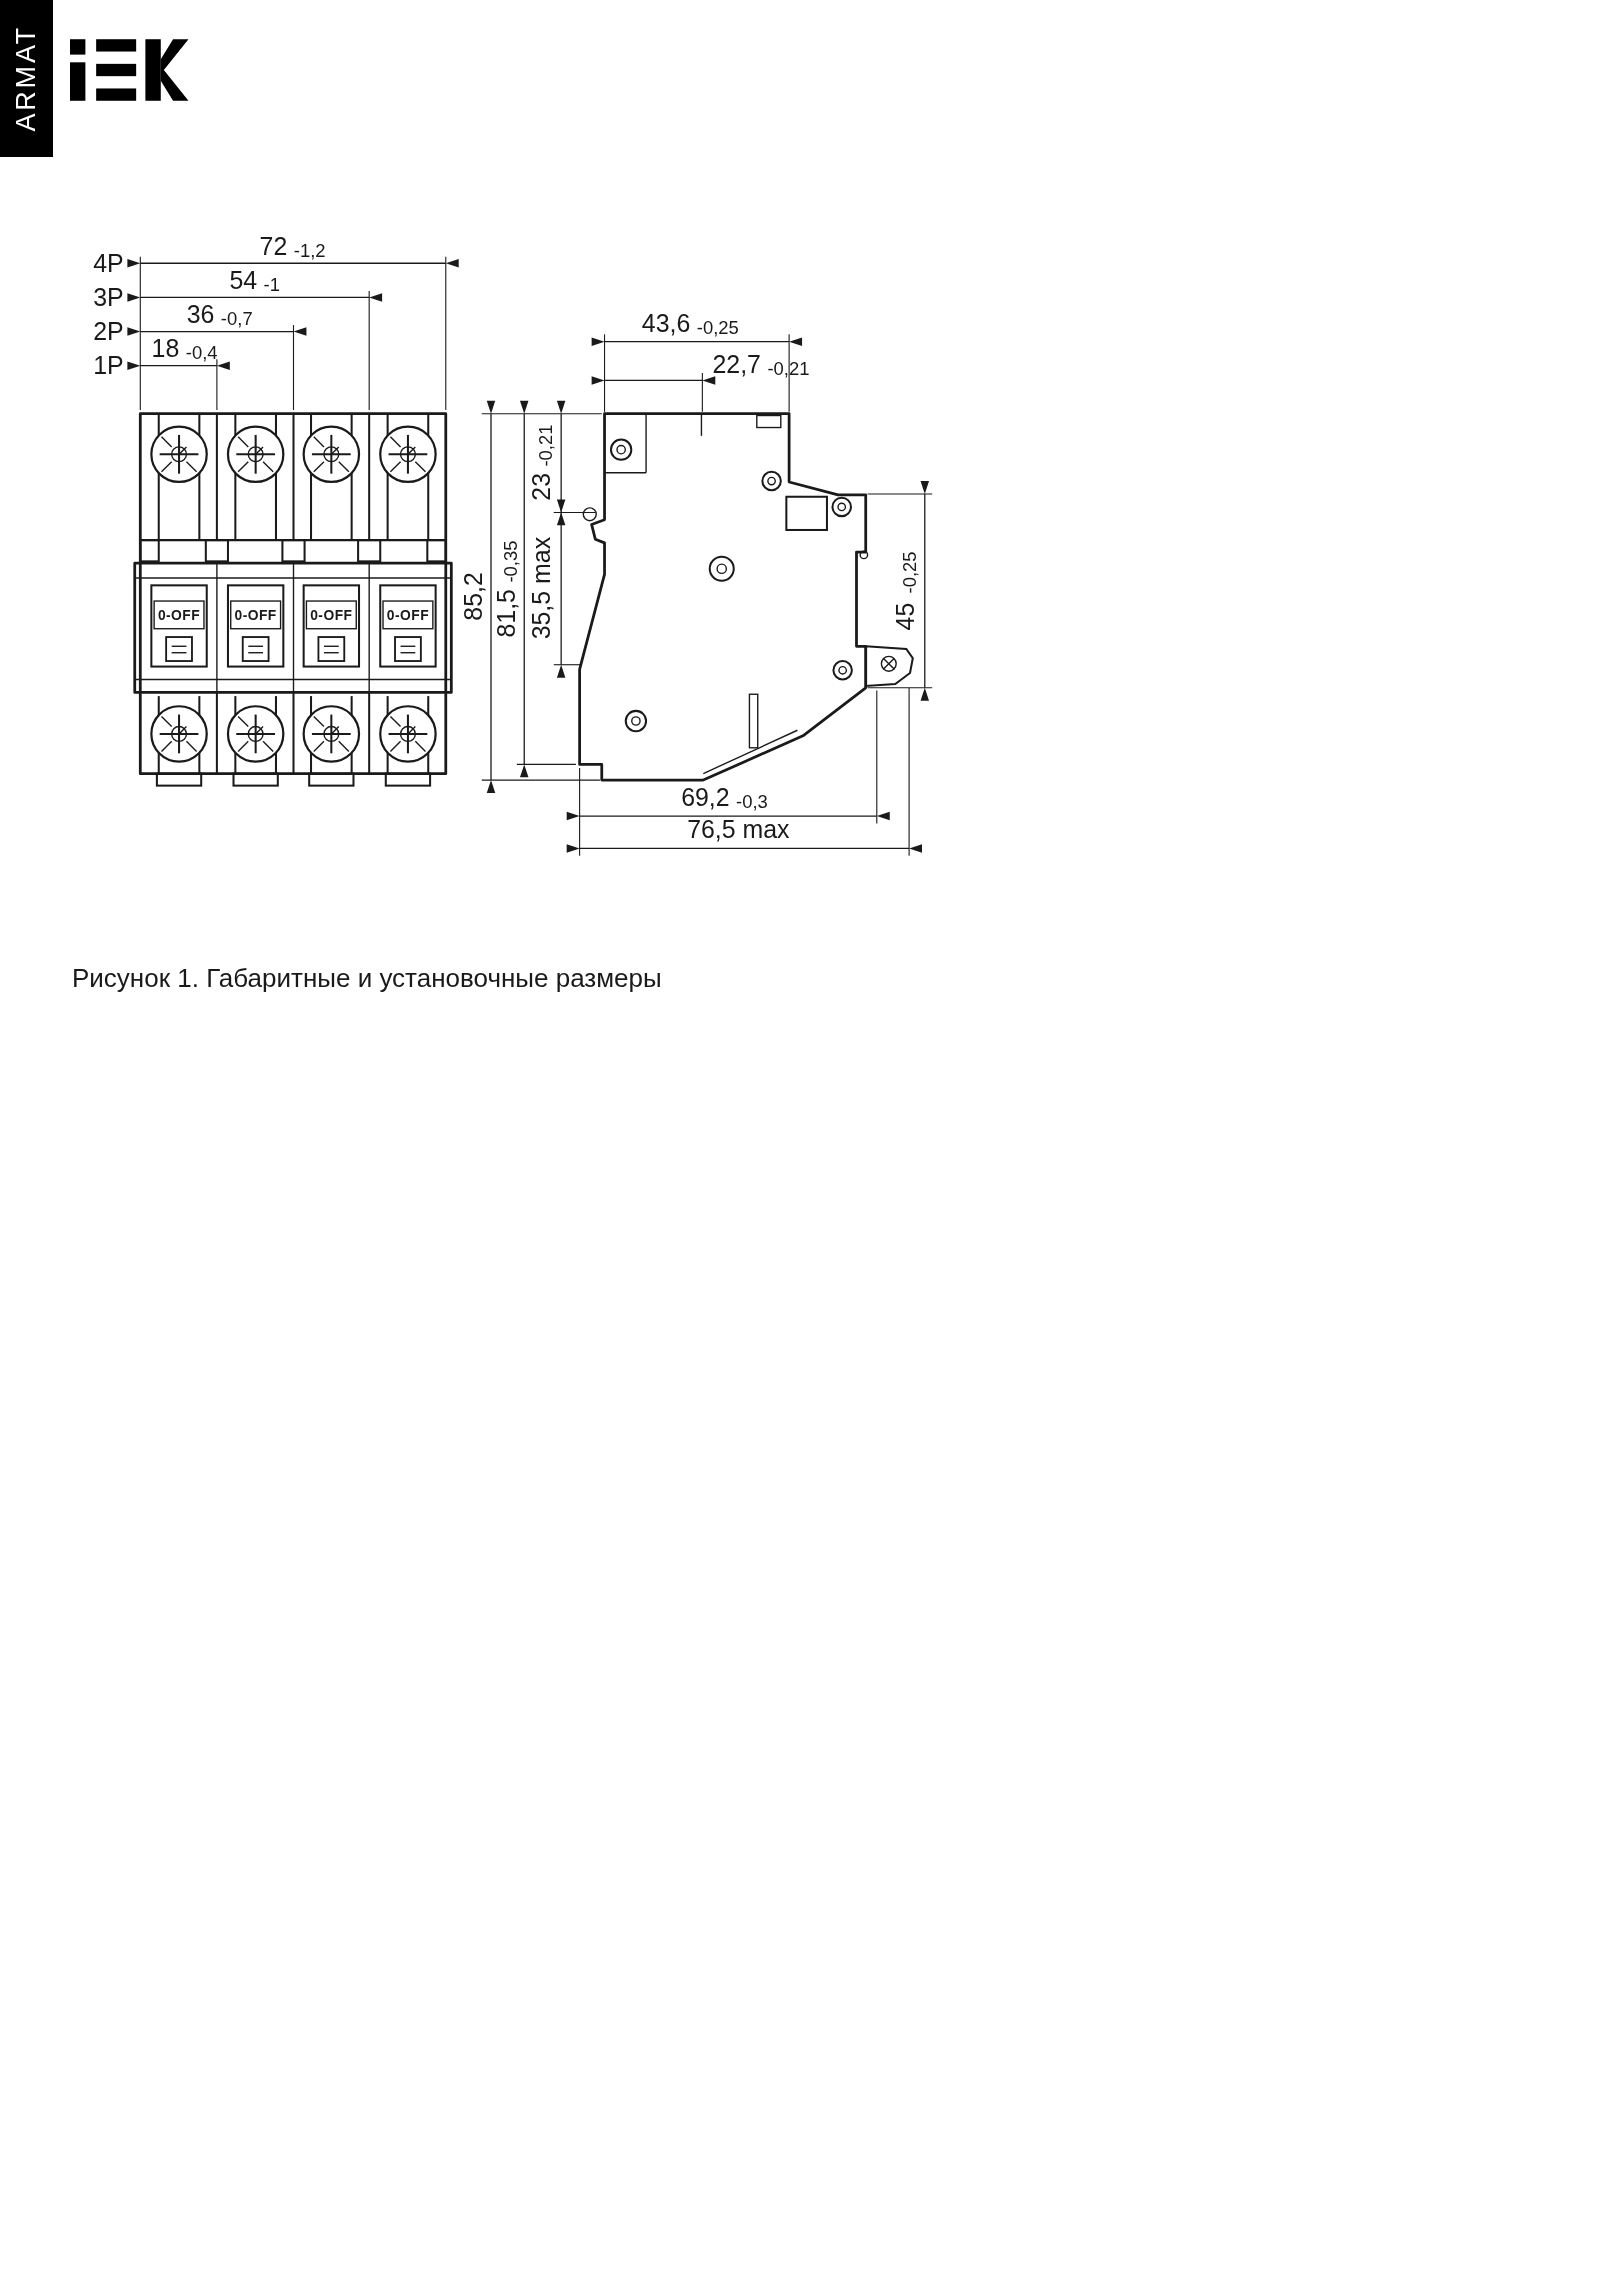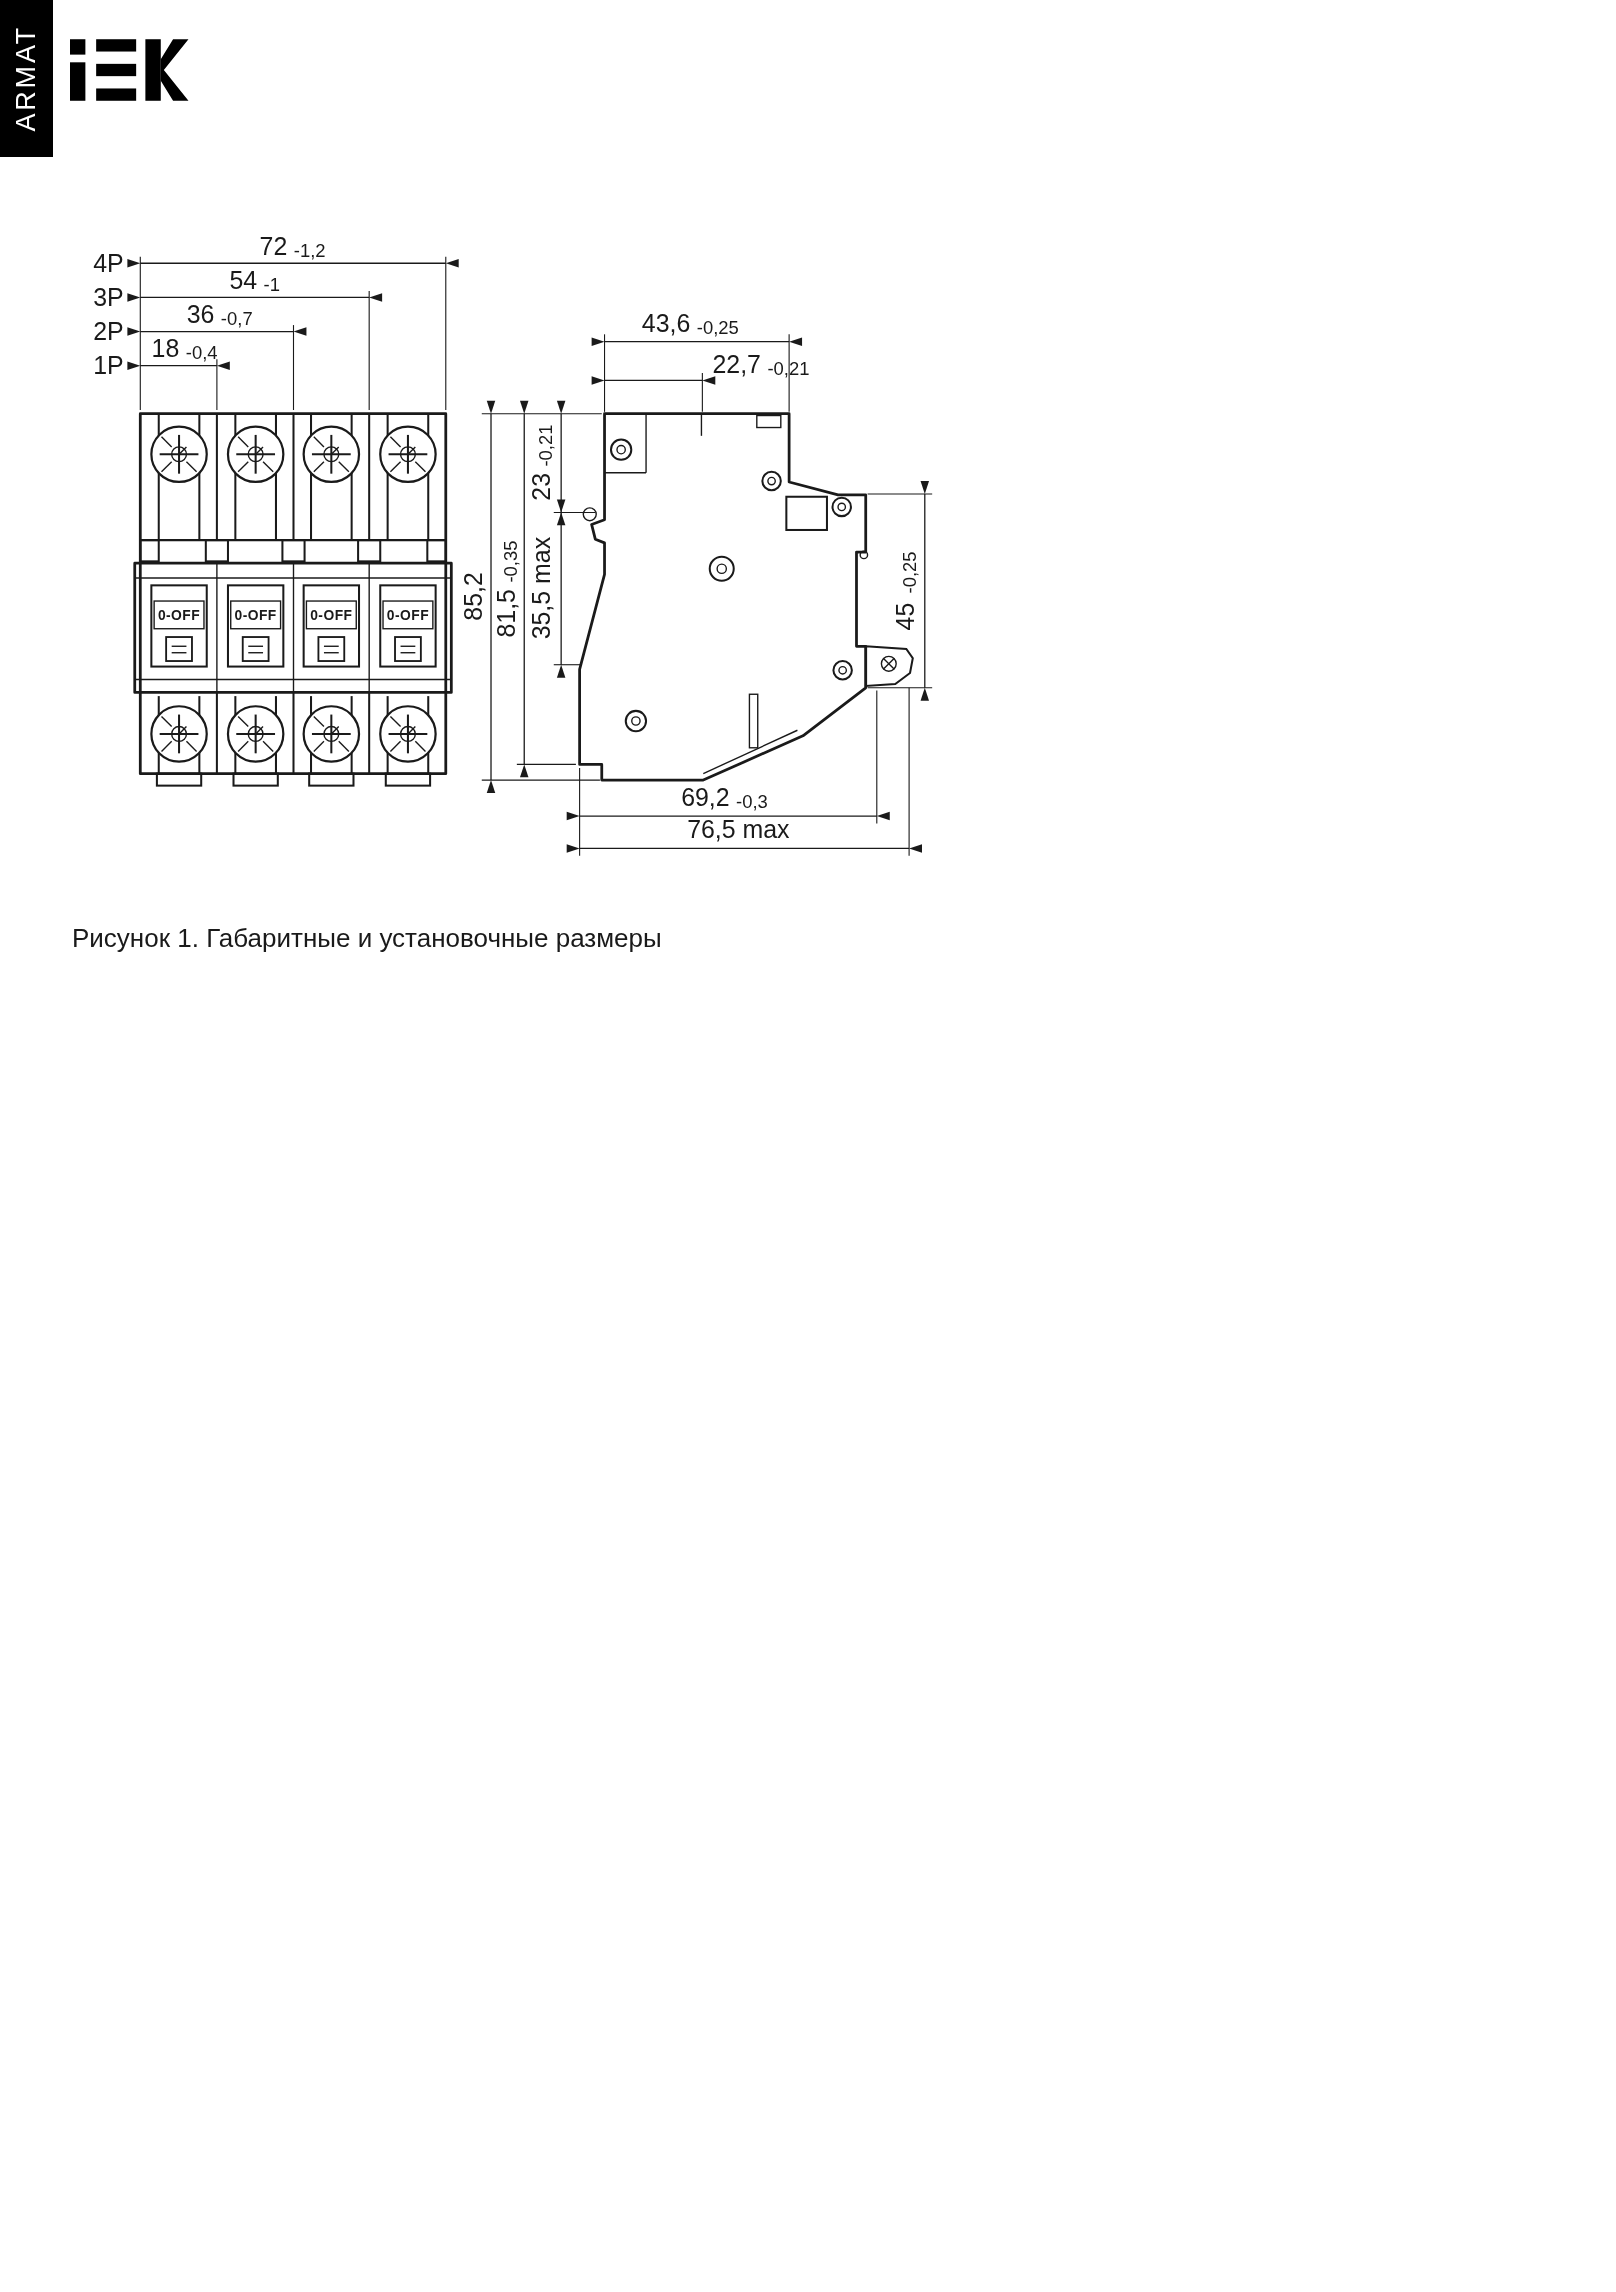--- a/index.html
+++ b/index.html
@@ -5,21 +5,21 @@
   html,body{margin:0;padding:0;background:#fff;}
   .page{position:relative;width:1617px;height:2293px;background:#fff;overflow:hidden;
         font-family:"Liberation Sans",sans-serif;color:#1a1a1a;}
   .brand-bar{position:absolute;left:0;top:0;width:53px;height:157px;background:#000;
              display:flex;align-items:center;justify-content:center;}
   .brand-bar span{writing-mode:vertical-rl;transform:rotate(180deg);color:#fff;
                   font-size:27px;font-weight:500;letter-spacing:2.8px;}
   .logo{position:absolute;left:70px;top:33px;}
   .logo *{fill:#000;}
   .drawing{position:absolute;left:0;top:0;}
-  .caption{position:absolute;left:72px;top:923px;font-size:26px;color:#1a1a1a;}
+  .caption{position:absolute;left:72px;top:963px;font-size:26px;color:#1a1a1a;}
 
   .ol{fill:none;stroke:#1a1a1a;stroke-width:3;stroke-linejoin:round;}
   .l2{fill:none;stroke:#1a1a1a;stroke-width:2.2;}
   .l1{fill:none;stroke:#1a1a1a;stroke-width:1.5;}
   .wfill{fill:#fff;stroke:#1a1a1a;stroke-width:2.4;}
   .wfill2{fill:#fff;stroke:#1a1a1a;stroke-width:2;}
   .ext{stroke:#1a1a1a;stroke-width:1.2;fill:none;}
   .dim{stroke:#1a1a1a;stroke-width:1.4;fill:none;}
   svg text{font-family:"Liberation Sans",sans-serif;fill:#1a1a1a;}
   .dim-label{font-size:27px;}

